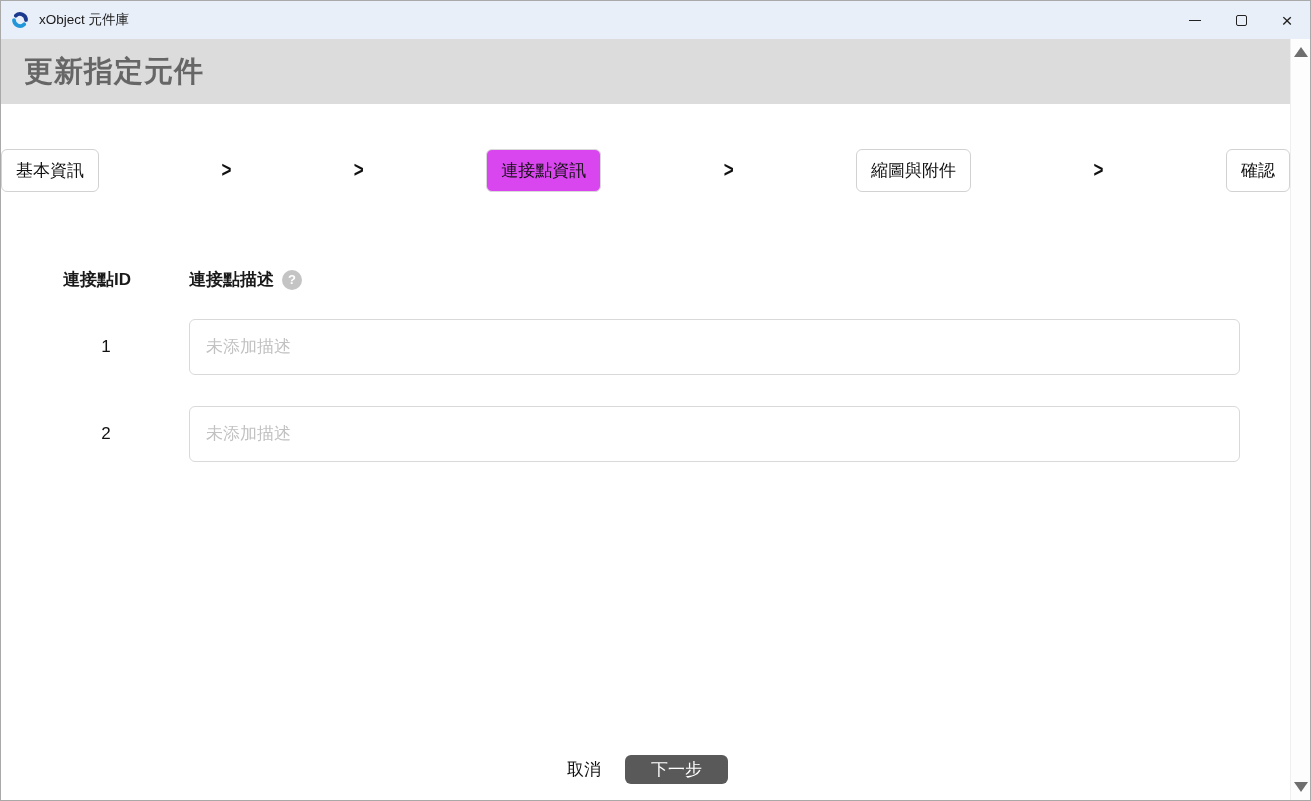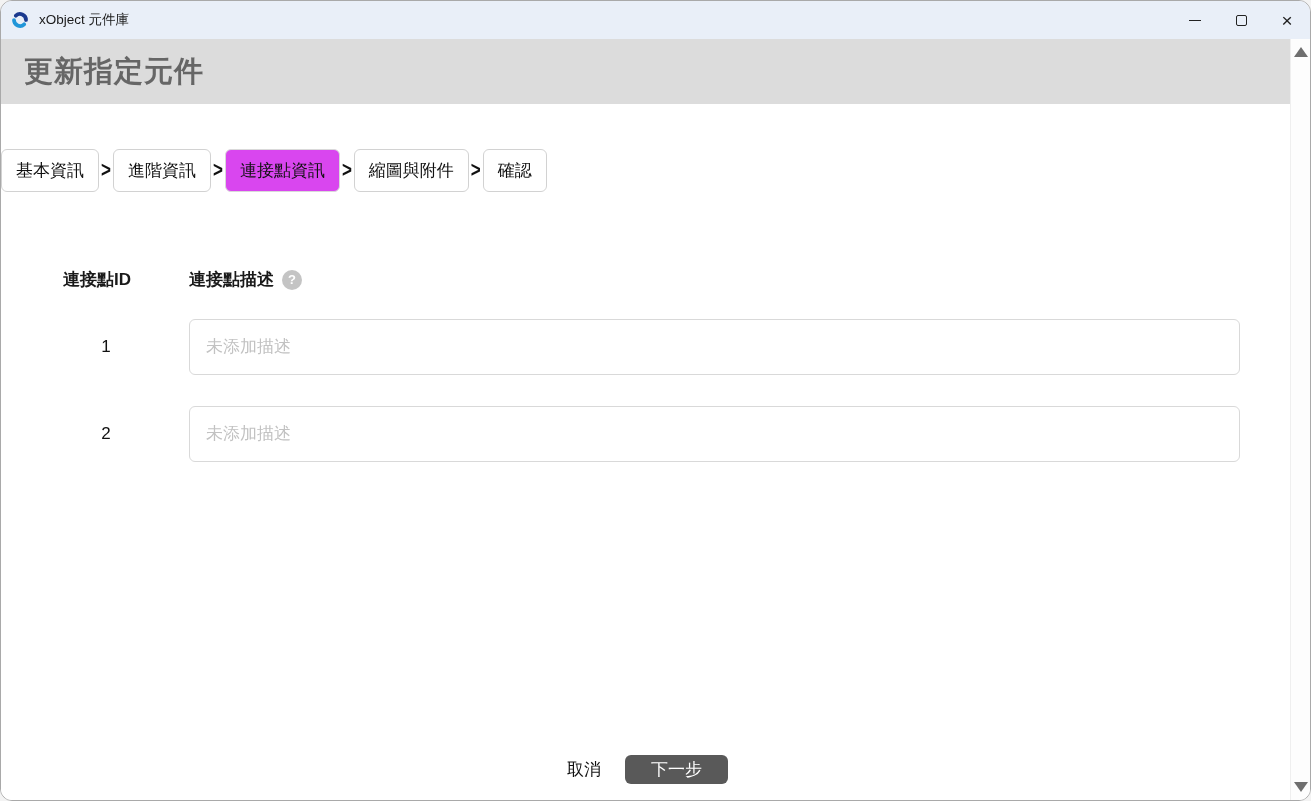--- a/index.html
+++ b/index.html
@@ -4,21 +4,21 @@
 <style>
   * { margin:0; padding:0; box-sizing:border-box; }
   html,body { width:1311px; height:801px; }
   body {
     font-family:"Liberation Sans","DejaVu Sans",sans-serif;
     background:#f3f3f3;
   }
   .window {
     width:1311px; height:801px;
     border:1px solid #a9a9a9;
-    border-radius:12px;
+    border-radius:0;
     overflow:hidden;
     display:flex; flex-direction:column;
     background:#ffffff;
   }
   
   .titlebar {
     height:38px; flex:0 0 38px;
     background:#e9eff8;
     display:flex; align-items:center;
     padding-left:10px;
@@ -49,21 +49,21 @@
   }
   .page-title {
     font-size:29px; font-weight:700; color:#666666;
     letter-spacing:1px;
   }
   
   .content { flex:1; display:flex; flex-direction:column; background:#fff; }
   
   .steps {
     margin-top:45px;
-    display:flex; justify-content:flex-start; align-items:center;
+    display:flex; justify-content:space-between; align-items:center;
     gap:2px;
   }
   .step-btn {
     background:#ffffff;
     border:1px solid #d2d2d2;
     border-radius:6px;
     padding:9px 14px;
     font-size:17px; color:#111;
     font-family:inherit;
     cursor:pointer;
@@ -181,21 +181,20 @@
 
       <div class="page-header">
         <span class="page-title">更新指定元件</span>
       </div>
 
       <div class="content">
 
         <div class="steps">
           <button class="step-btn">基本資訊</button>
           <span class="step-sep">&gt;</span>
-          <button class="step-btn">進階資訊</button>
           <span class="step-sep">&gt;</span>
           <button class="step-btn active">連接點資訊</button>
           <span class="step-sep">&gt;</span>
           <button class="step-btn">縮圖與附件</button>
           <span class="step-sep">&gt;</span>
           <button class="step-btn">確認</button>
         </div>
 
         <div class="cp-table">
           <div class="cp-grid cp-head">

